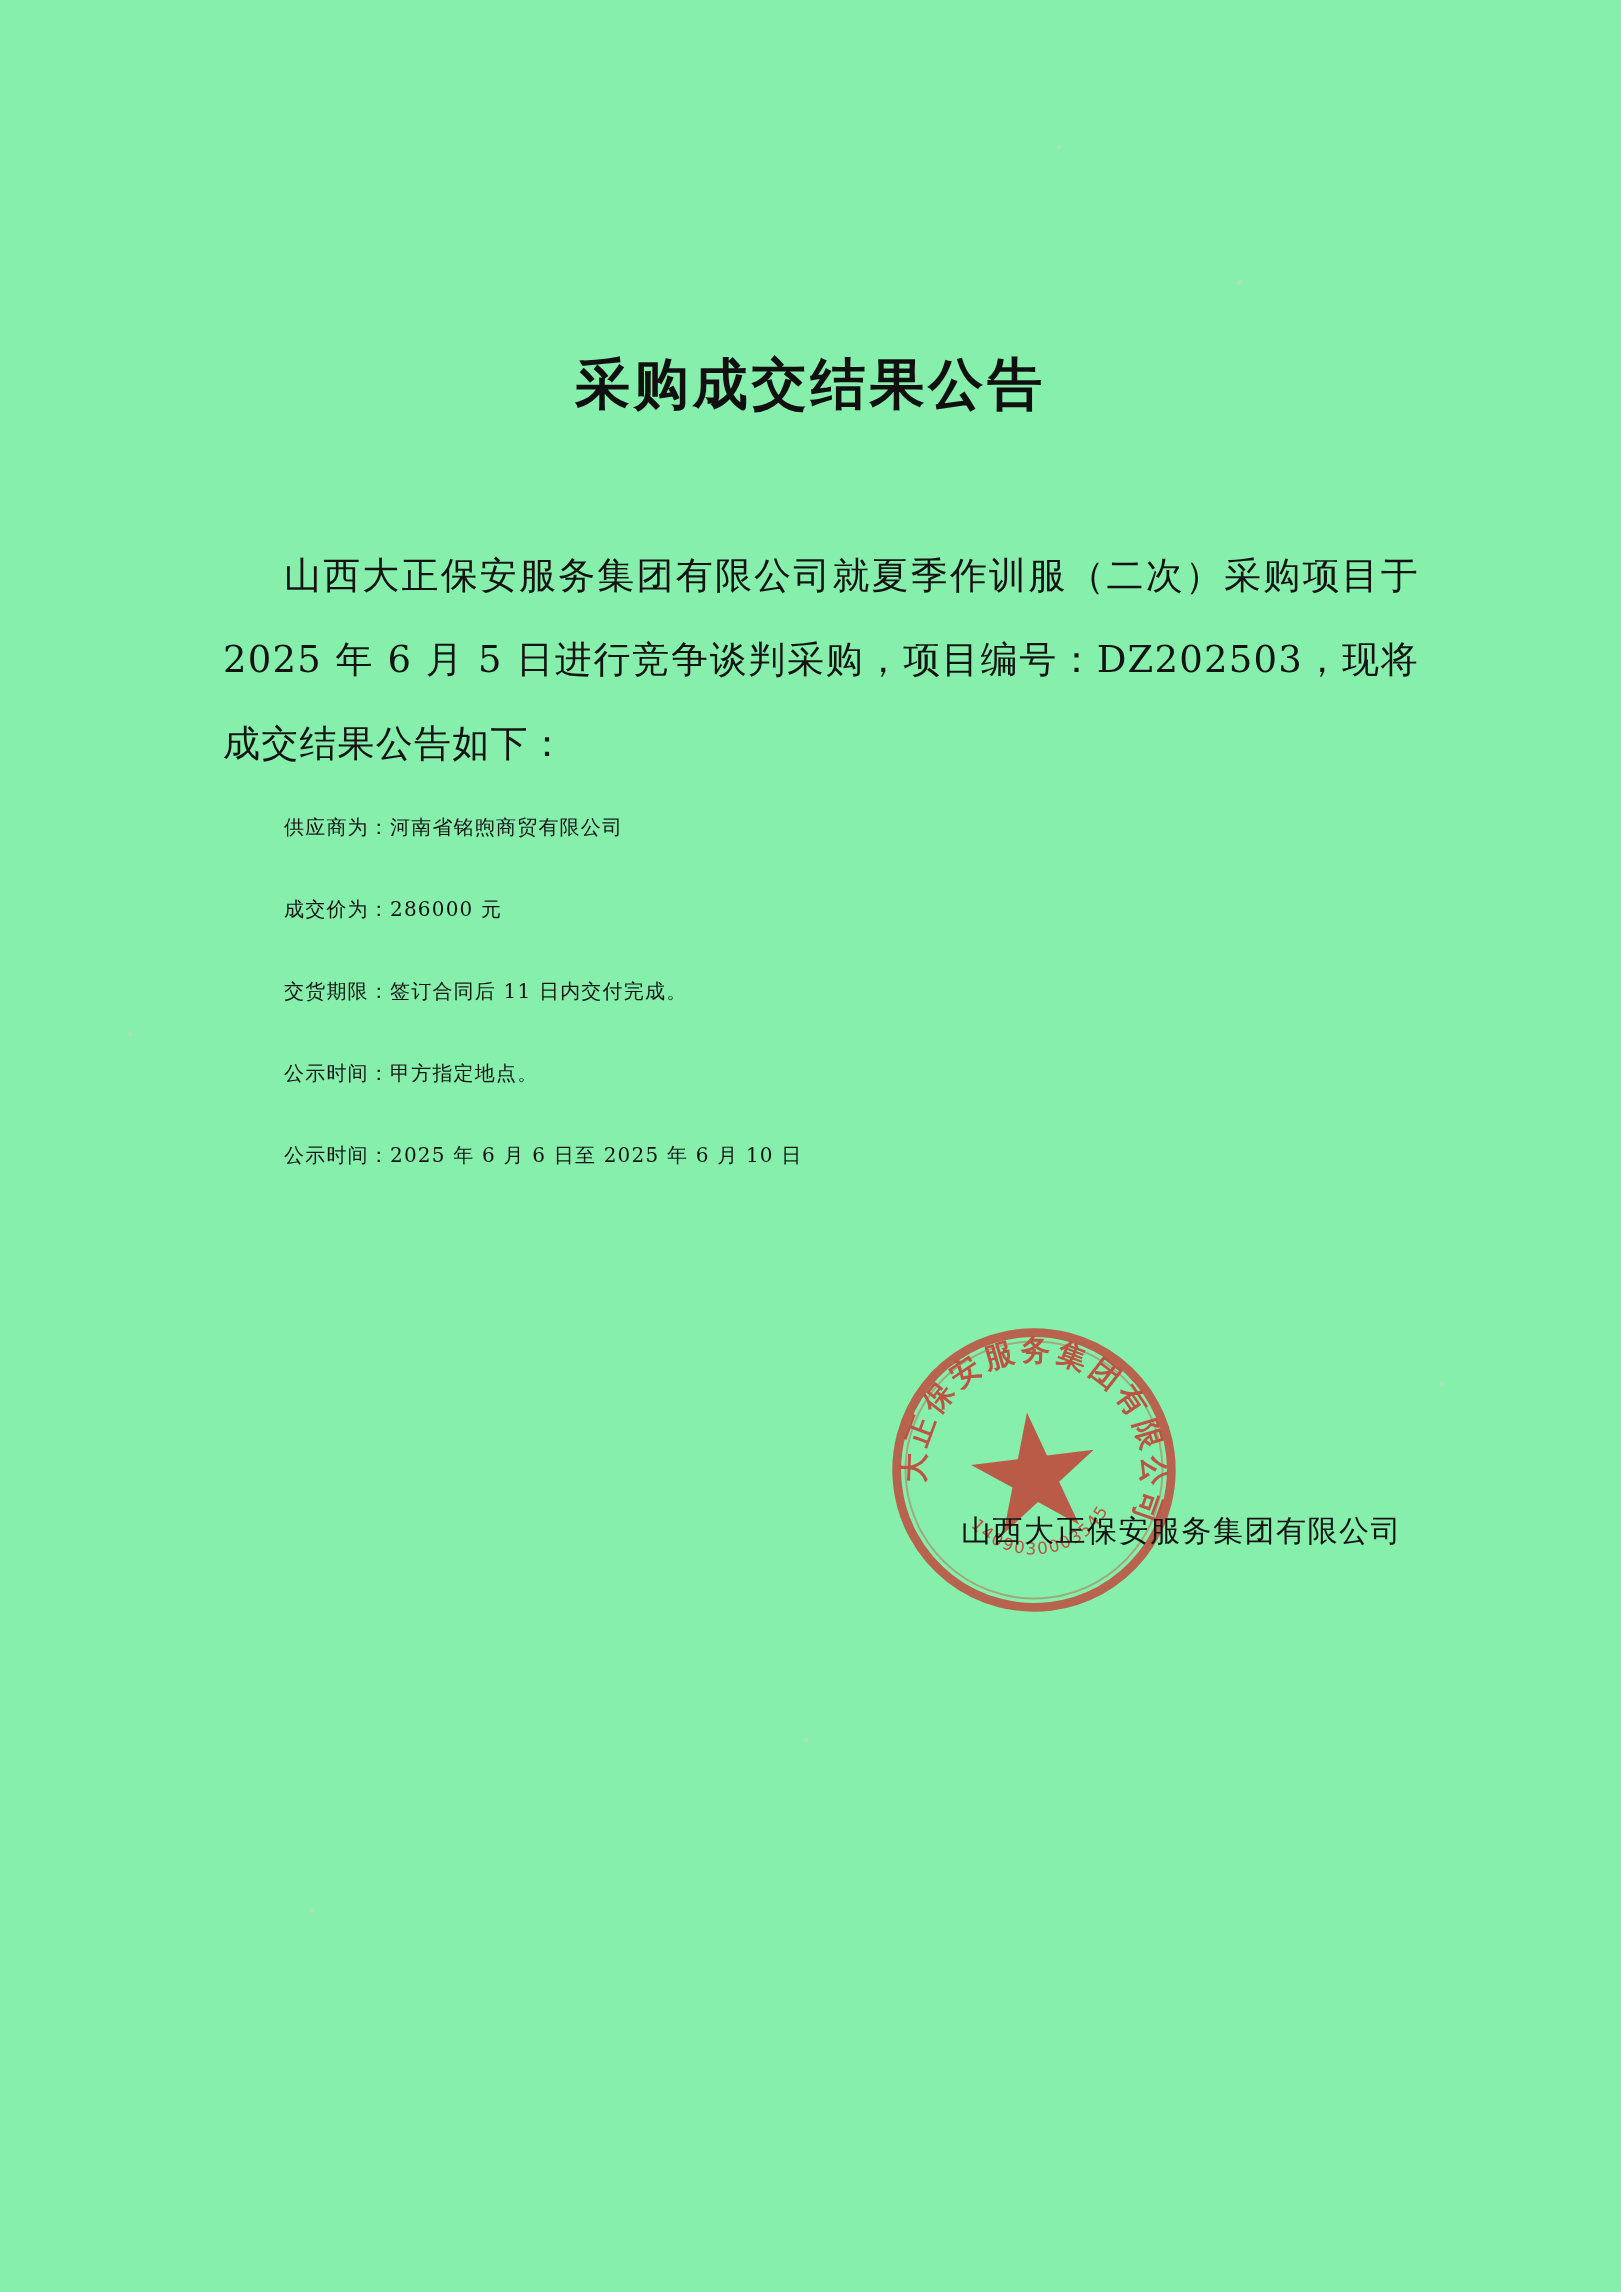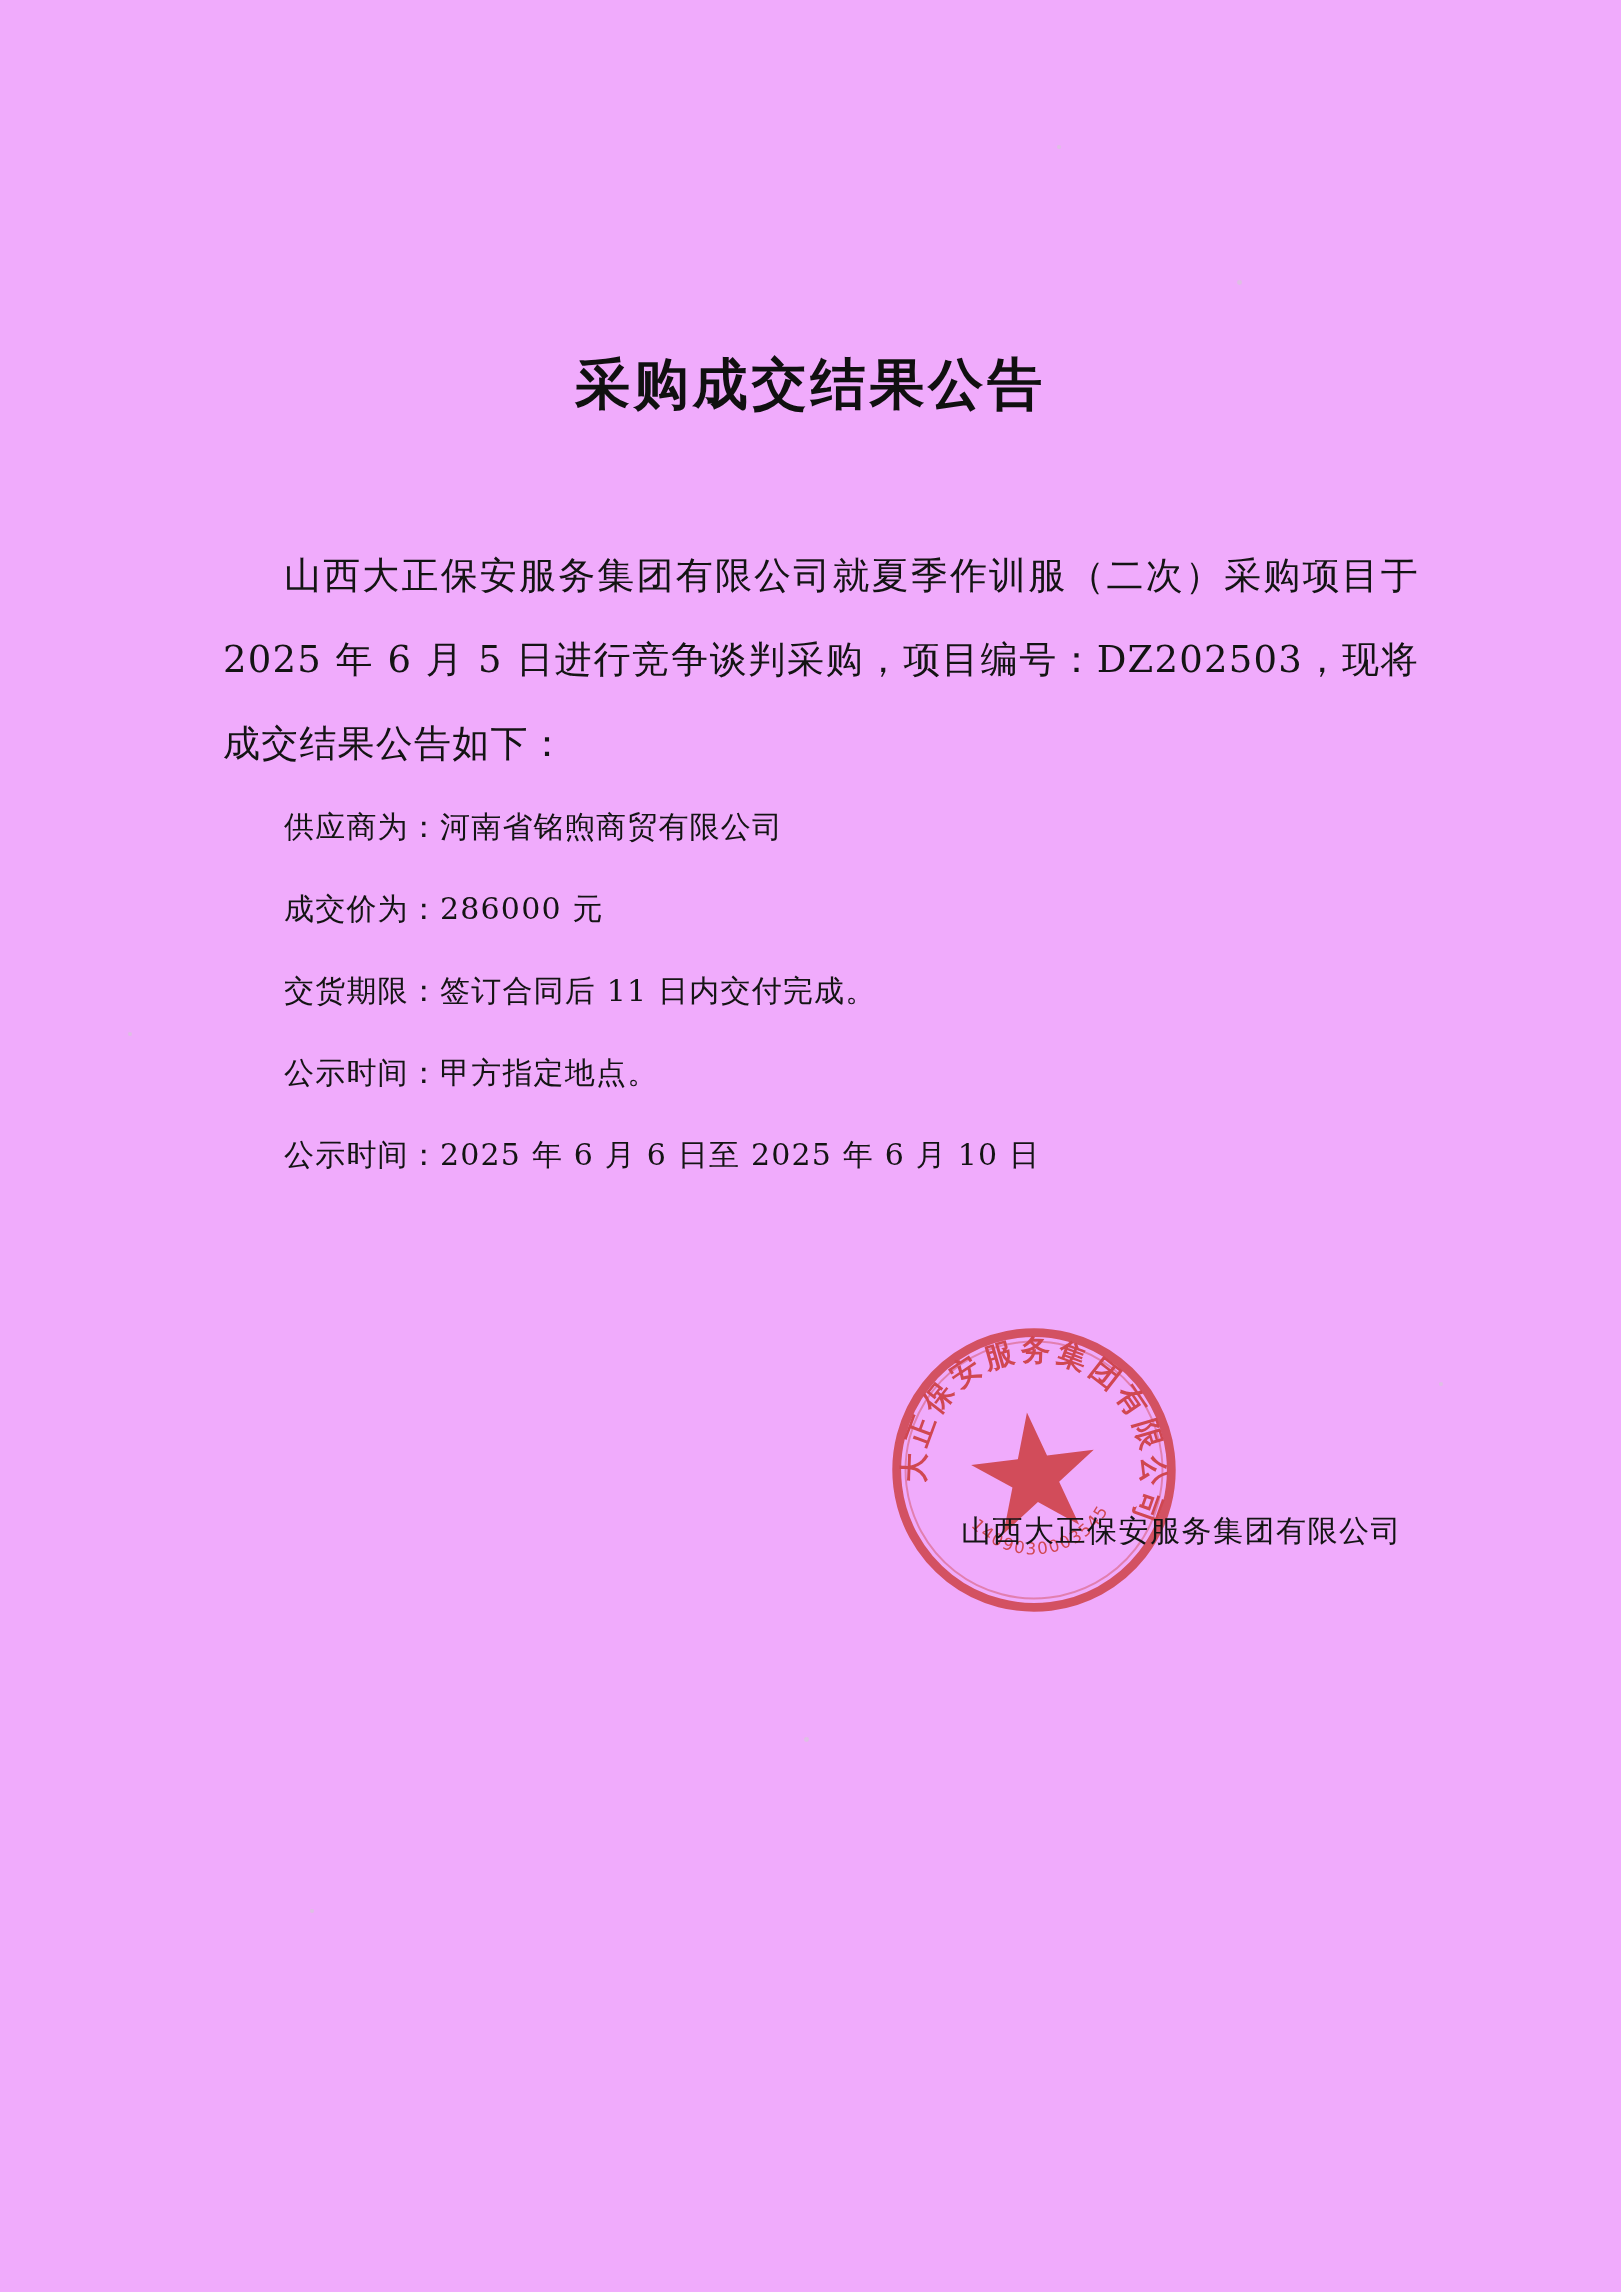--- a/index.html
+++ b/index.html
@@ -12,21 +12,21 @@
     height: 2293px;
     position: relative;
     font-family: "DejaVu Serif", "Liberation Serif", serif;
     color: #111111;
     overflow: hidden;
   }
 
   .page {
     position: absolute;
     inset: 0;
-    background: #f0abfc;
+    background: #86efac;
   }
 
   
   .speck {
     position: absolute;
     background: #cfcfcf;
     border-radius: 50%;
     opacity: .55;
   }
 
@@ -55,21 +55,21 @@
     line-height: 84px;
     letter-spacing: 1.2px;
     color: #141414;
     text-align: justify;
   }
   .para.indent {
     text-indent: 61px;
   }
 
   .item {
-    font-size: 30px;
+    font-size: 20px;
     line-height: 82px;
     letter-spacing: 1.2px;
     color: #141414;
     text-indent: 61px;
   }
 
   .sign-block {
     position: absolute;
     top: 1490px;
     left: 0;

